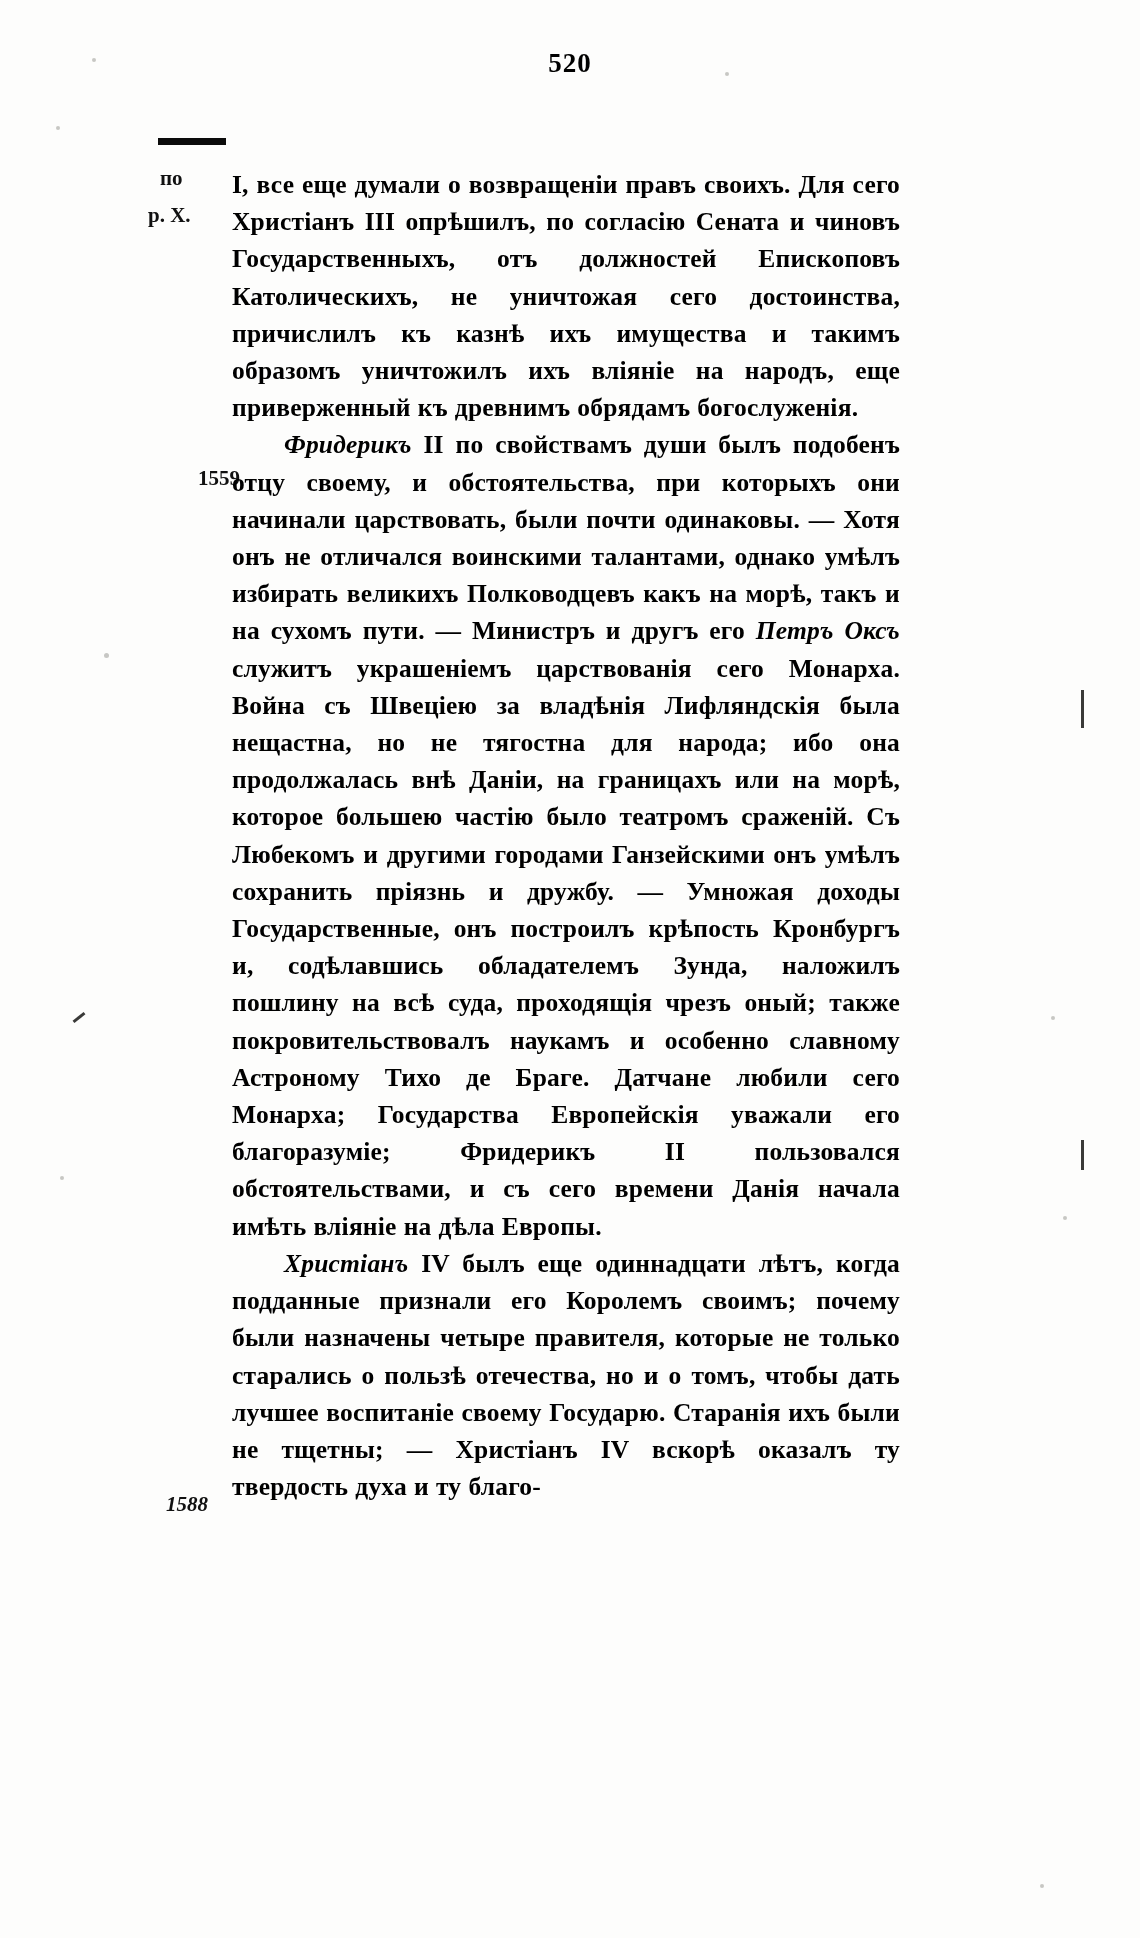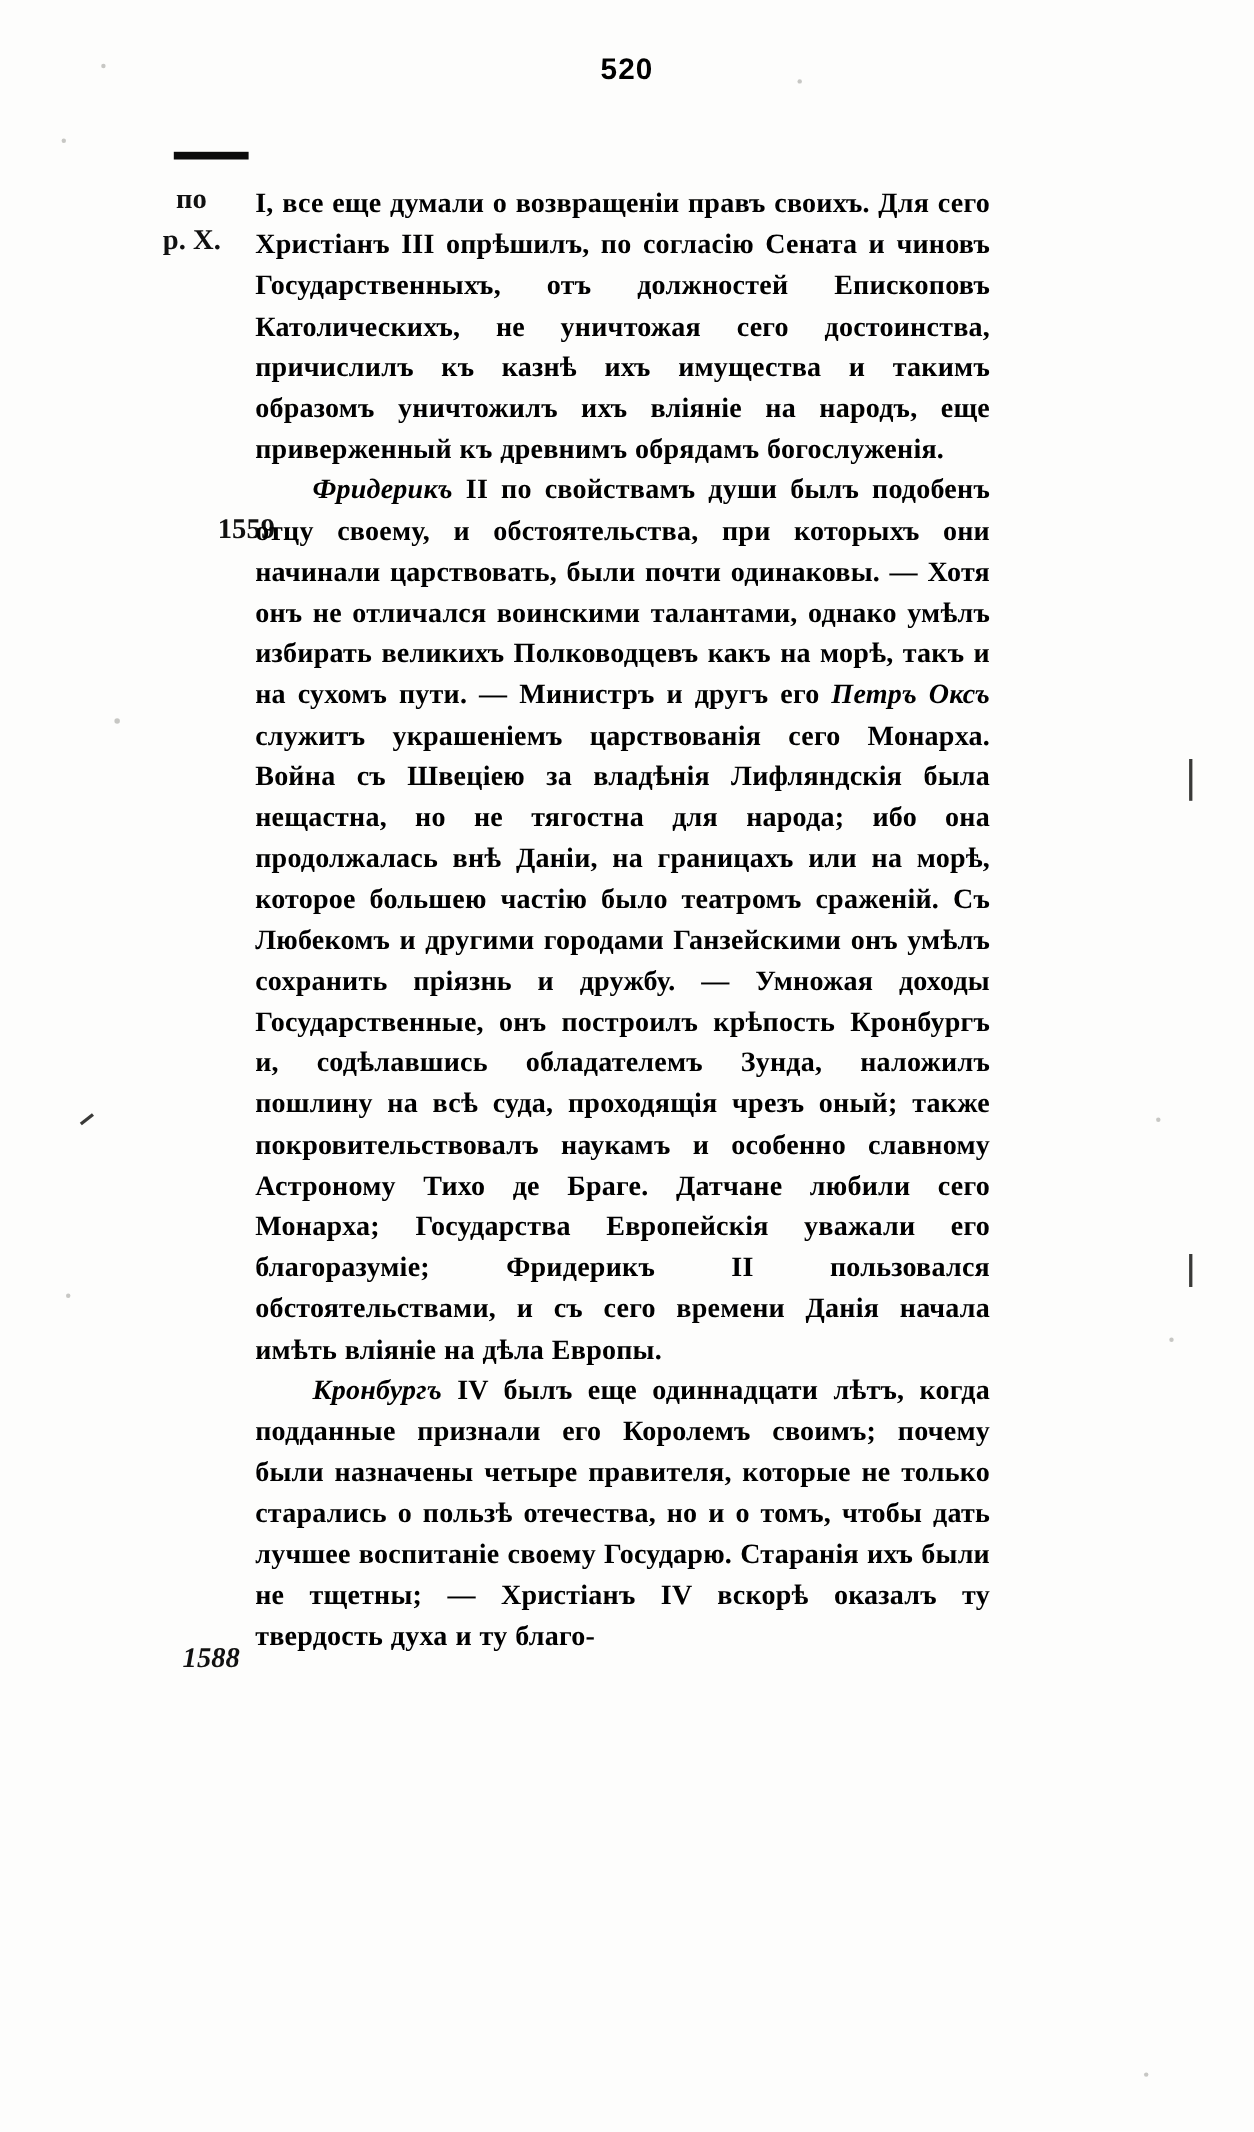--- a/index.html
+++ b/index.html
@@ -31,21 +31,21 @@
   }
   .page-number {
     position: absolute;
     top: 48px;
     left: 0;
     width: 1140px;
     text-align: center;
     font-size: 27px;
     font-weight: bold;
     letter-spacing: 1px;
-    font-family: Liberation Sans, sans-serif;
+    font-family: Liberation Serif, serif;
   }
   .text-block {
     position: absolute;
     left: 232px;
     top: 122px;
     width: 668px;
     margin-top: 44px;
   }
   .para {
     margin: 0 0 0 0;
@@ -53,21 +53,21 @@
     line-height: 37.2px;
     font-weight: bold;
     text-align: justify;
     letter-spacing: .2px;
     word-spacing: .5px;
   }
   .para + .para { margin-top: 0px; }
   .indent { text-indent: 52px; }
   .marg {
     position: absolute;
-    font-size: 26px;
+    font-size: 21px;
     font-weight: bold;
     font-family: "Liberation Serif", serif;
     color: #111;
     white-space: nowrap;
   }
   .rule {
     position: absolute;
     left: 158px;
     top: 138px;
     width: 68px;
@@ -97,21 +97,21 @@
   <div class="marg marg-rx">р. Х.</div>
   <div class="marg marg-1559">1559</div>
   <div class="marg marg-1588">1588</div>
 
   <div class="text-block">
 
     <p class="para">I, все еще думали о возвращенiи правъ своихъ. Для сего Христiанъ III опрѣшилъ, по согласiю Сената и чиновъ Государственныхъ, отъ должностей Епископовъ Католическихъ, не уничтожая сего достоинства, причислилъ къ казнѣ ихъ имущества и такимъ образомъ уничтожилъ ихъ влiянiе на народъ, еще приверженный къ древнимъ обрядамъ богослуженiя.</p>
 
     <p class="para indent"><span class="ital">Фридерикъ</span> <span>II по свойствамъ души былъ подобенъ отцу своему, и обстоятельства, при которыхъ они начинали царствовать, были почти одинаковы. — Хотя онъ не отличался воинскими талантами, однако умѣлъ избирать великихъ Полководцевъ какъ на морѣ, такъ и на сухомъ пути. — Министръ и другъ его</span> <span class="ital">Петръ Оксъ</span> <span>служитъ украшенiемъ царствованiя сего Монарха. Война съ Швецiею за владѣнiя Лифляндскiя была нещастна, но не тягостна для народа; ибо она продолжалась внѣ Данiи, на границахъ или на морѣ, которое большею частiю было театромъ сраженiй. Съ Любекомъ и другими городами Ганзейскими онъ умѣлъ сохранить прiязнь и дружбу. — Умножая доходы Государственные, онъ построилъ крѣпость Кронбургъ и, содѣлавшись обладателемъ Зунда, наложилъ пошлину на всѣ суда, проходящiя чрезъ оный; также покровительствовалъ наукамъ и особенно славному Астроному Тихо де Браге. Датчане любили сего Монарха; Государства Европейскiя уважали его благоразумiе; Фридерикъ II пользовался обстоятельствами, и съ сего времени Данiя начала имѣть влiянiе на дѣла Европы.</span></p>
 
-    <p class="para indent"><span class="ital">Кронбургъ</span> <span>IV былъ еще одиннадцати лѣтъ, когда подданные признали его Королемъ своимъ; почему были назначены четыре правителя, которые не только старались о пользѣ отечества, но и о томъ, чтобы дать лучшее воспитанiе своему Государю. Старанiя ихъ были не тщетны; — Христiанъ IV вскорѣ оказалъ ту твердость духа и ту благо-</span></p>
+    <p class="para indent"><span class="ital">Христiанъ</span> <span>IV былъ еще одиннадцати лѣтъ, когда подданные признали его Королемъ своимъ; почему были назначены четыре правителя, которые не только старались о пользѣ отечества, но и о томъ, чтобы дать лучшее воспитанiе своему Государю. Старанiя ихъ были не тщетны; — Христiанъ IV вскорѣ оказалъ ту твердость духа и ту благо-</span></p>
 
   </div>
 
   <div class="speck" style="left:92px;  top:58px;  width:4px; height:4px;"></div>
   <div class="speck" style="left:725px; top:72px;  width:4px; height:4px;"></div>
   <div class="speck" style="left:56px;  top:126px; width:4px; height:4px;"></div>
   <div class="speck" style="left:104px; top:653px; width:5px; height:5px;"></div>
   <div class="speck" style="left:60px;  top:1176px;width:4px; height:4px;"></div>
   <div class="speck" style="left:1063px;top:1216px;width:4px; height:4px;"></div>
   <div class="speck" style="left:1040px;top:1884px;width:4px; height:4px;"></div>

